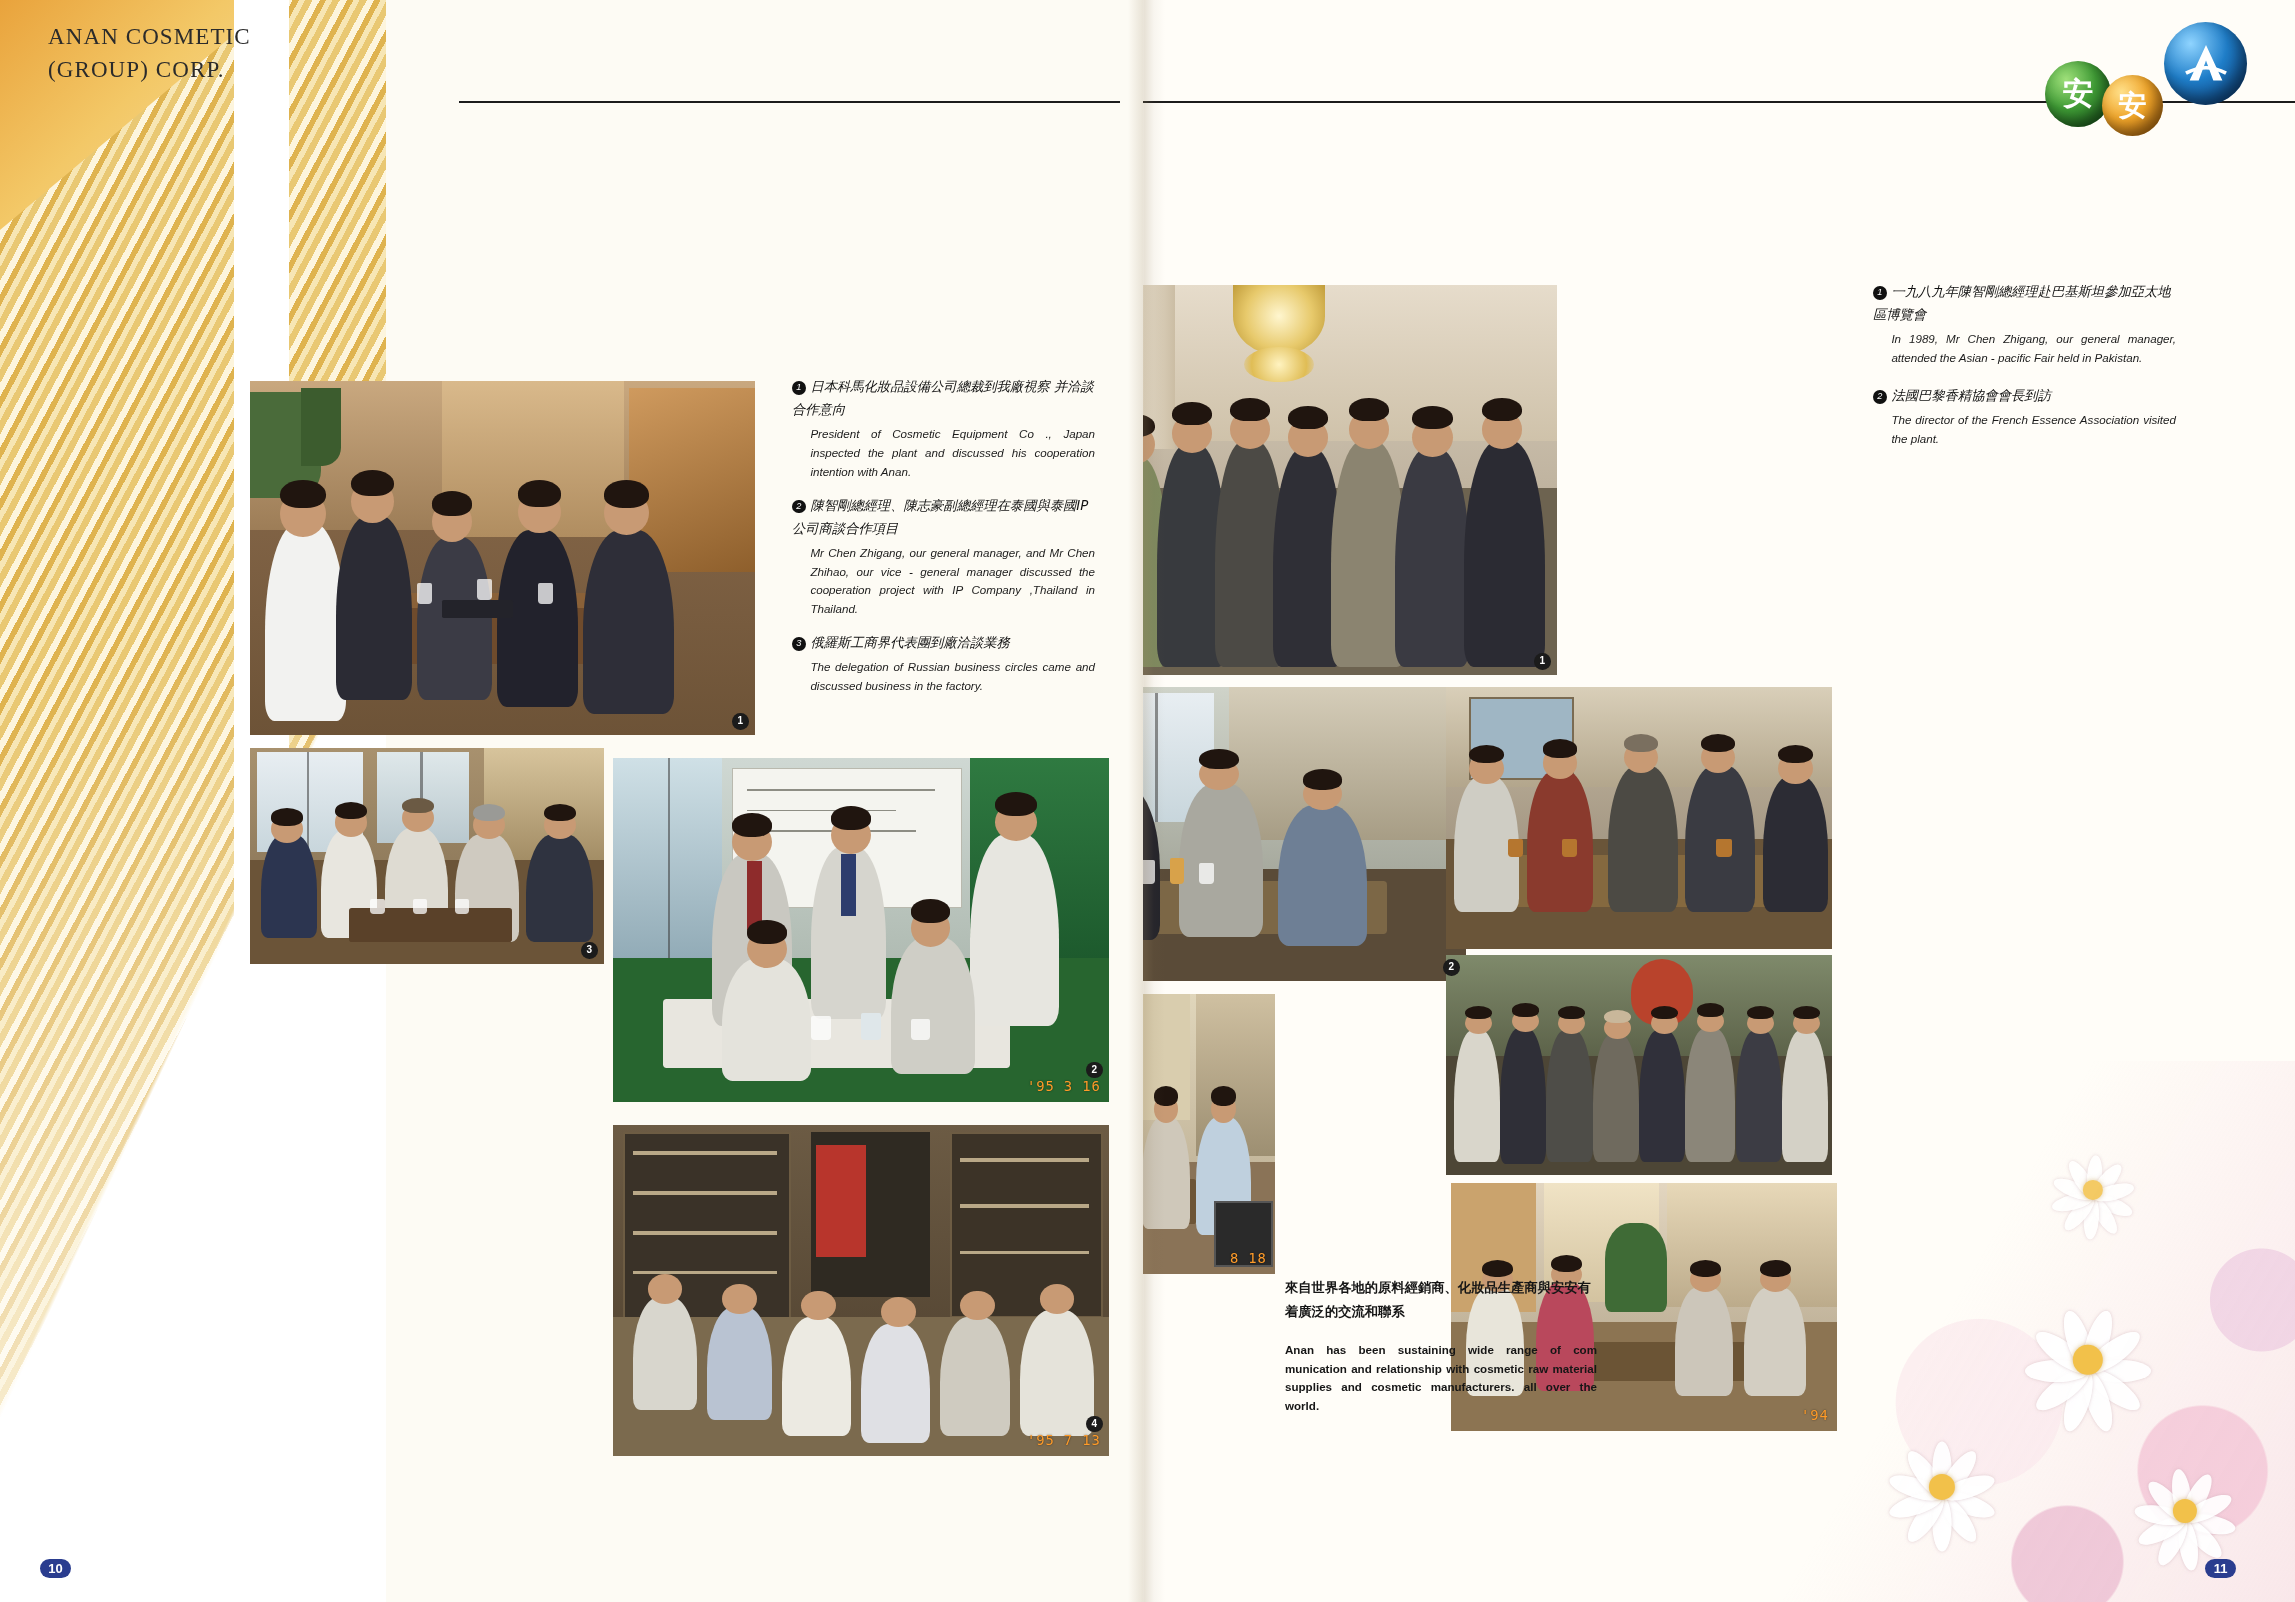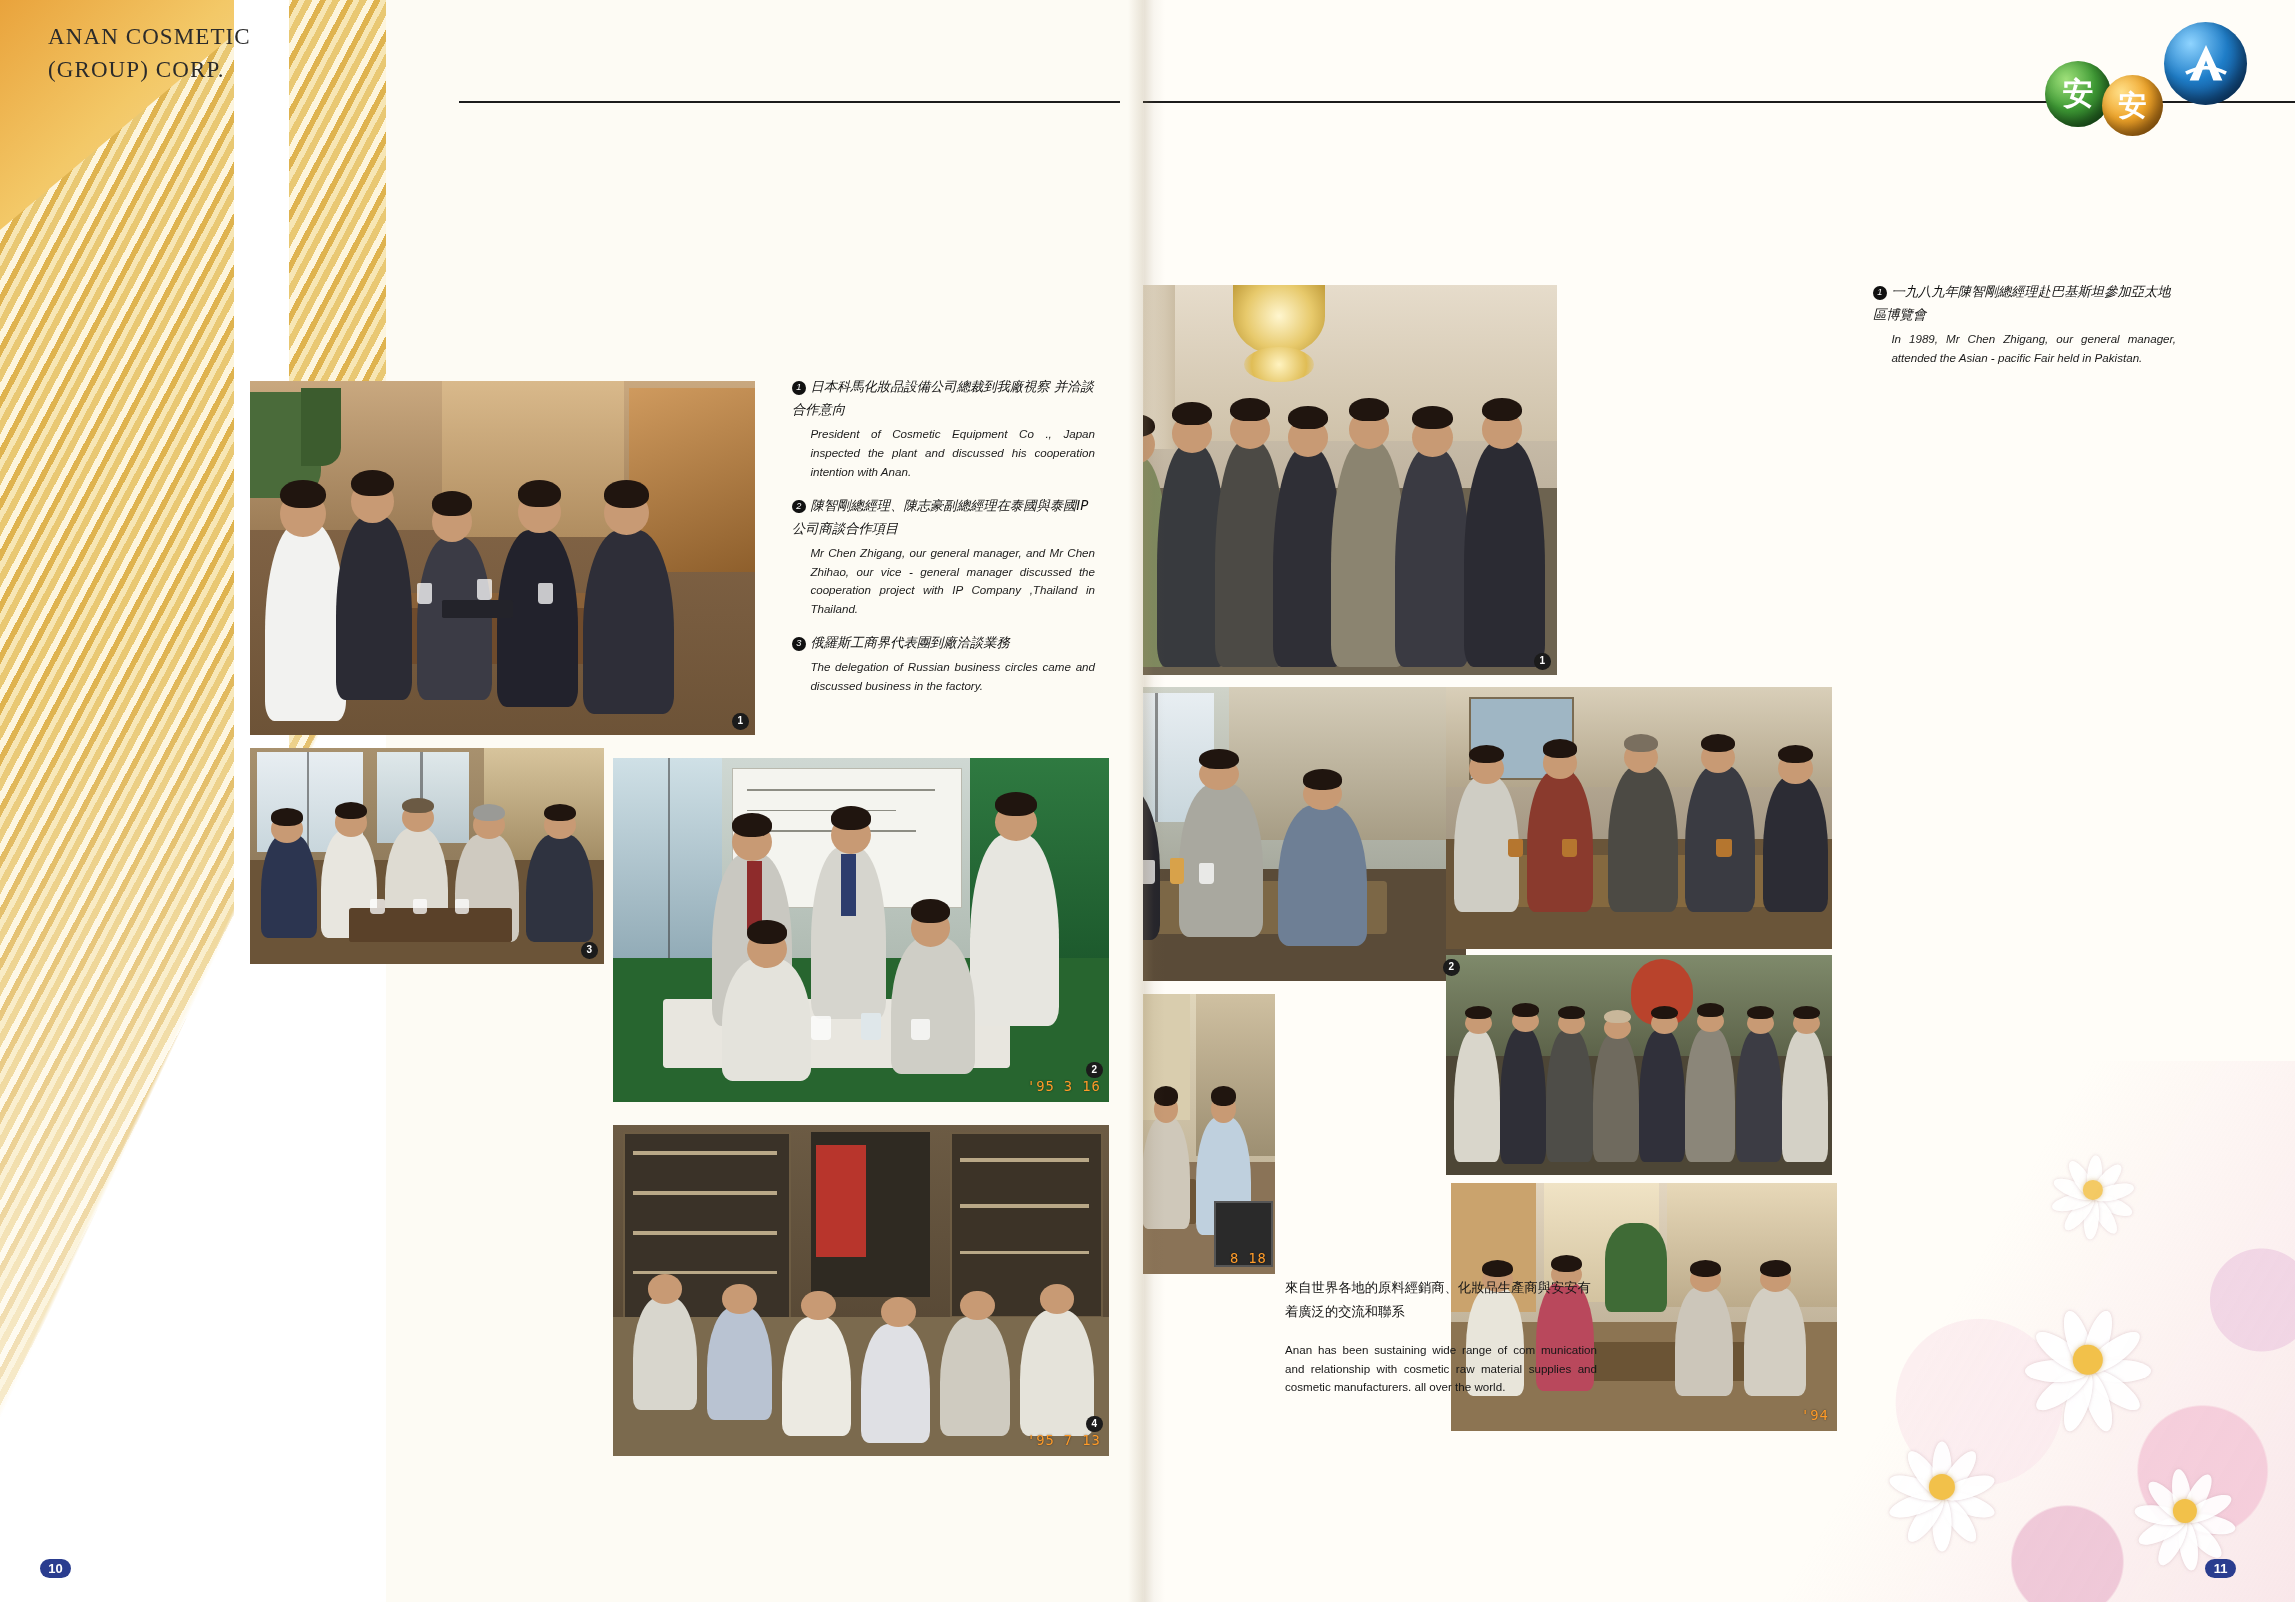--- a/index.html
+++ b/index.html
@@ -154,21 +154,21 @@
     background:rgba(255,255,255,.92);
     transform-origin:0% 50%;
     box-shadow:0 0 3.7px rgba(200,170,180,.6);
   }
   .flower .core{
     position:absolute;left:50%;top:50%;width:22%;height:22%;border-radius:50%;
     transform:translate(-50%,-50%);background:#f2c14a;box-shadow:0 0 5.5px rgba(180,130,30,.5);
   }
 
   .bottom-text{
-    position:absolute;width:303px;color:#161616;
+    position:absolute;width:303px;color:#161616;font-weight:bold;
   }
   .bottom-text .cn{font-size:13.3px;line-height:1.8;font-family:"DejaVu Sans",sans-serif;}
   .bottom-text .en{font-size:11.6px;line-height:1.62;margin-top:17px;text-align:justify;}
 
   
   .scene{position:absolute;inset:0;}
   .person{position:absolute;border-radius:40% 40% 12% 12%/55% 55% 10% 10%;}
   .head{position:absolute;border-radius:50%;background:#c89a74;}
   .hair{position:absolute;border-radius:50% 50% 42% 42%;background:#20150f;}
   .table{position:absolute;border-radius:5.5px;}
@@ -527,20 +527,24 @@
         <div style="position:absolute;left:40%;top:16%;width:16%;height:36%;background:#3f6b36;border-radius:40% 40% 10% 10%;"></div>
       </div>
       <div class="datestamp">'94</div>
     </div>
 
     <div class="caption" style="left:730px;top:280px;">
       <div class="cap-item">
         <div class="cap-cn"><span class="num">1</span><span>一九八九年陳智剛總經理赴巴基斯坦參加亞太地區博覽會</span></div>
         <div class="cap-en">In 1989, Mr Chen Zhigang, our general manager, attended the Asian - pacific Fair held in Pakistan.</div>
       </div>
+      <div class="cap-item" style="margin-top:16.5px;">
+        <div class="cap-cn"><span class="num">2</span><span>法國巴黎香精協會會長到訪</span></div>
+        <div class="cap-en">The director of the French Essence Association visited the plant.</div>
+      </div>
     </div>
 
     <div class="bottom-text" style="left:142px;top:1276px;width:312px;">
       <div class="cn">來自世界各地的原料經銷商、化妝品生產商與安安有着廣泛的交流和聯系</div>
       <div class="en">Anan has been sustaining wide range of com munication and relationship with cosmetic raw material supplies and cosmetic manufacturers. all over the world.</div>
     </div>
 
     <div class="flowers">
       <div class="flower" style="left:275px;top:230px;width:138px;height:138px;">
         <span class="petal" style="transform:rotate(0deg)"></span>

